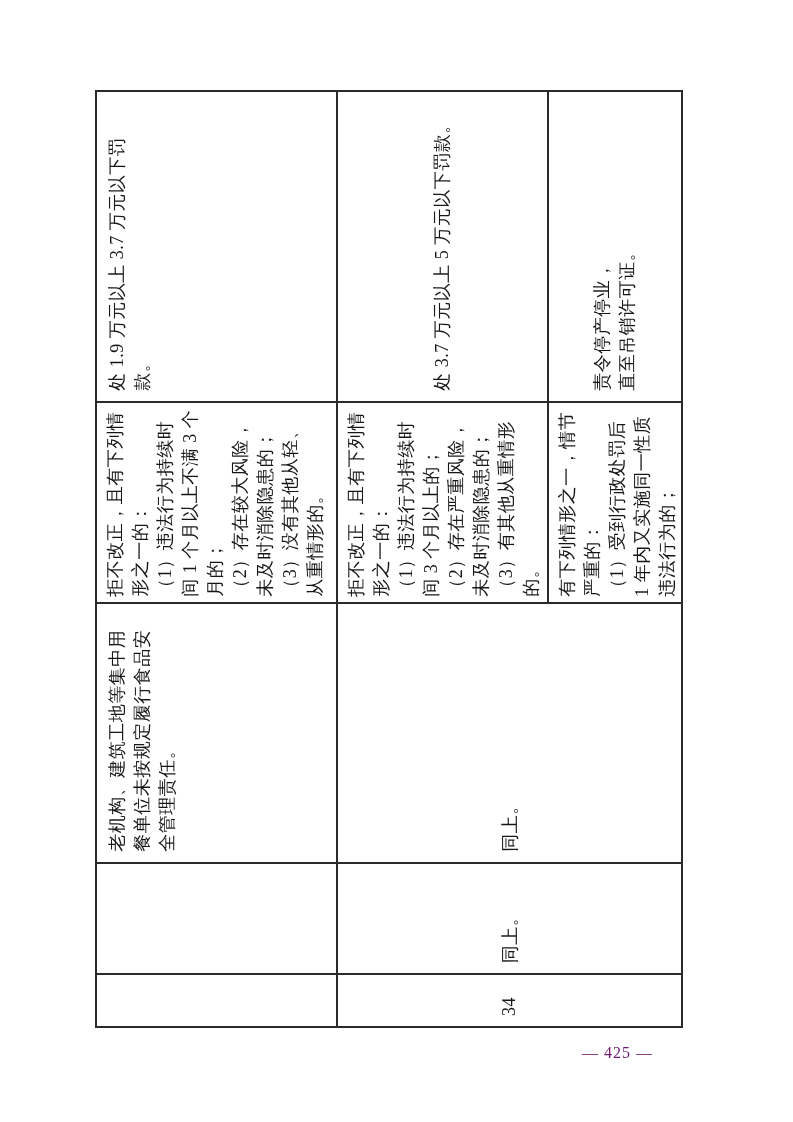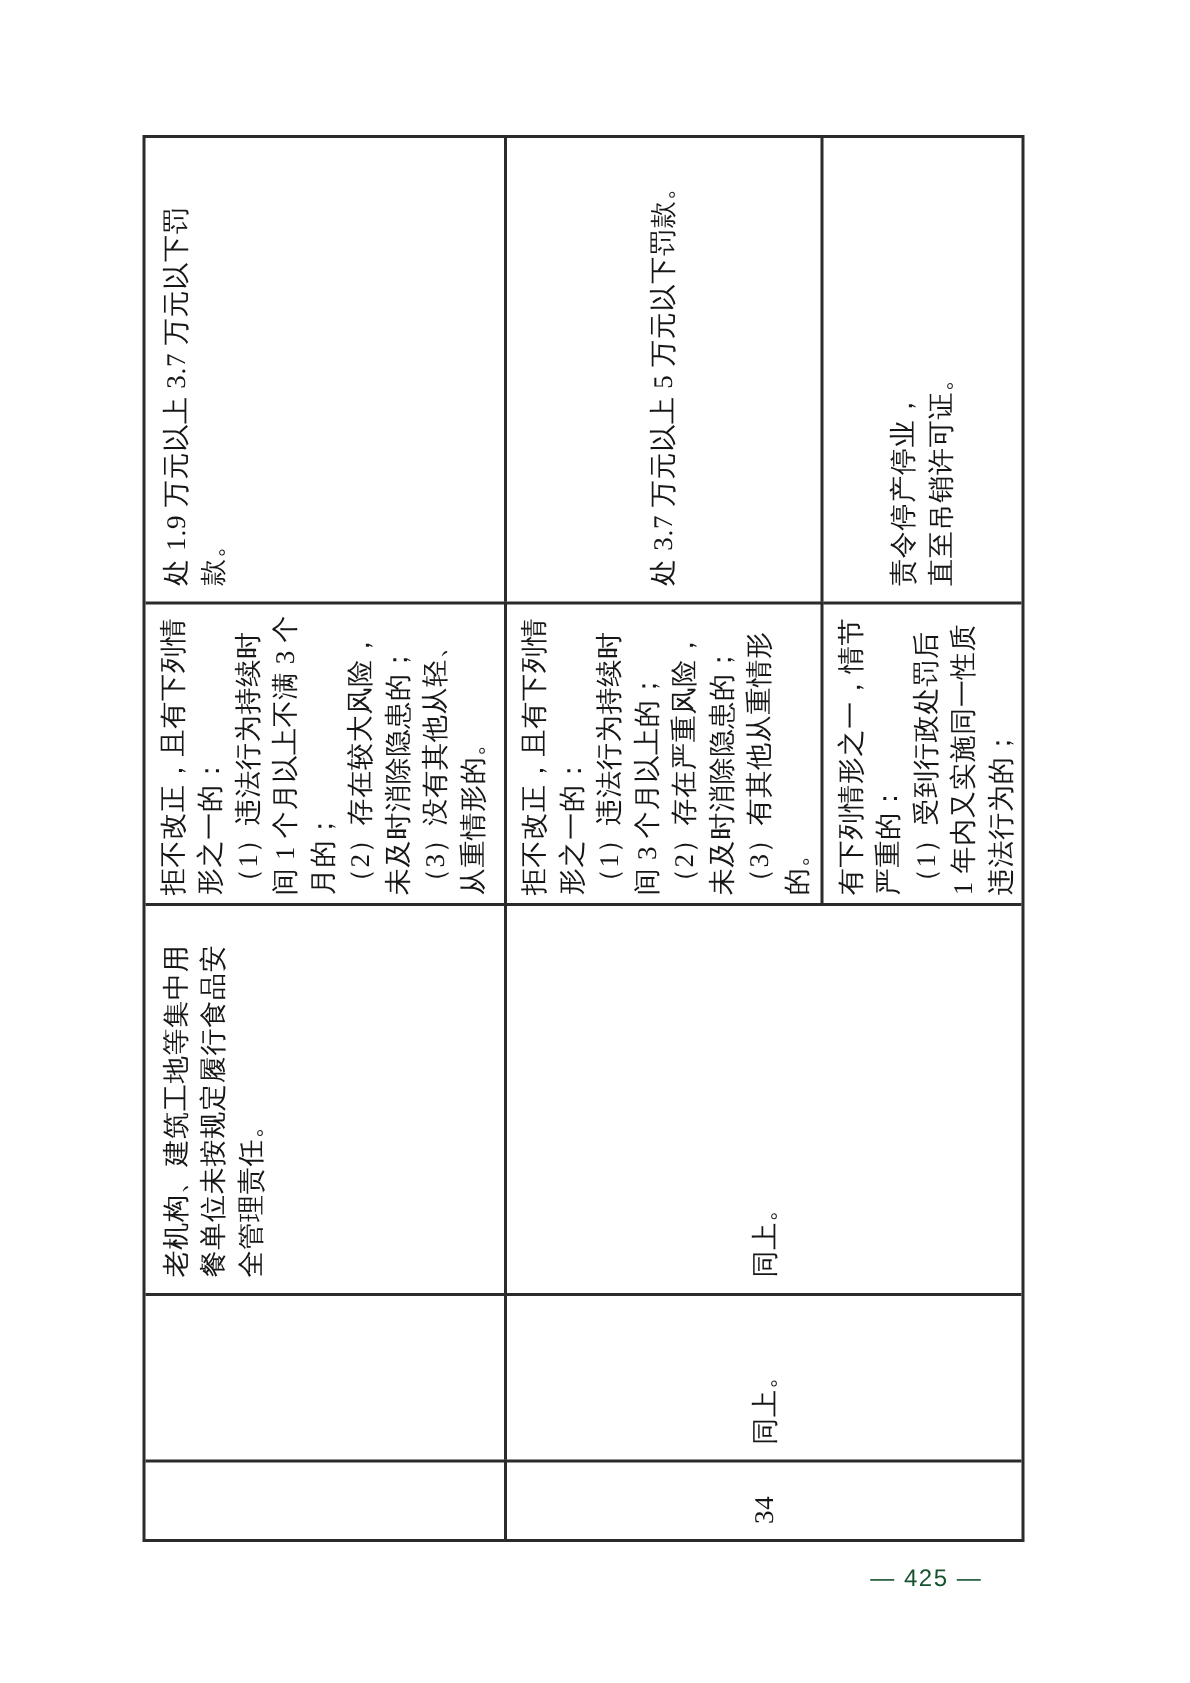--- a/index.html
+++ b/index.html
@@ -68,24 +68,24 @@
     letter-spacing: 0.5px;
     white-space: nowrap;
   }
   .pad-lg { padding: 8px 10px; }
   .page-number {
     position: absolute;
     left: 560px;
     top: 1044px;
     width: 115px;
     text-align: center;
-    font-family: Liberation Sans, sans-serif;
+    font-family: Liberation Serif, serif;
     font-size: 16px;
     letter-spacing: 1px;
-    color: #14532d;
+    color: #701a75;
   }
 </style>
 </head>
 <body>
 
 <div class="page">
 
   <div class="rot-anchor">
     <div class="land-table">
 

